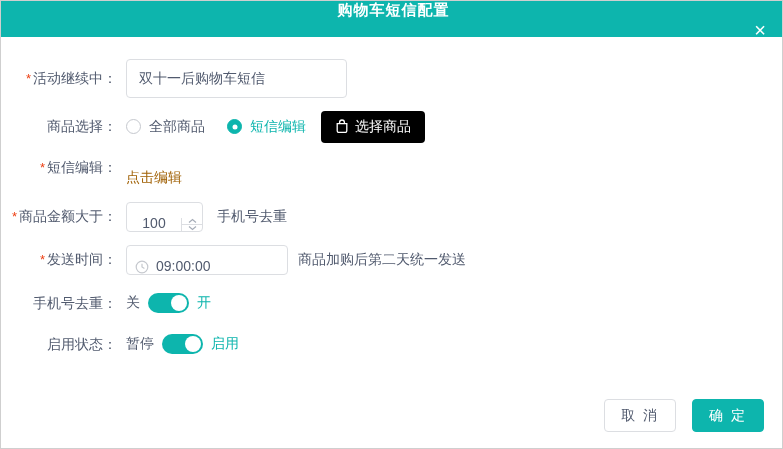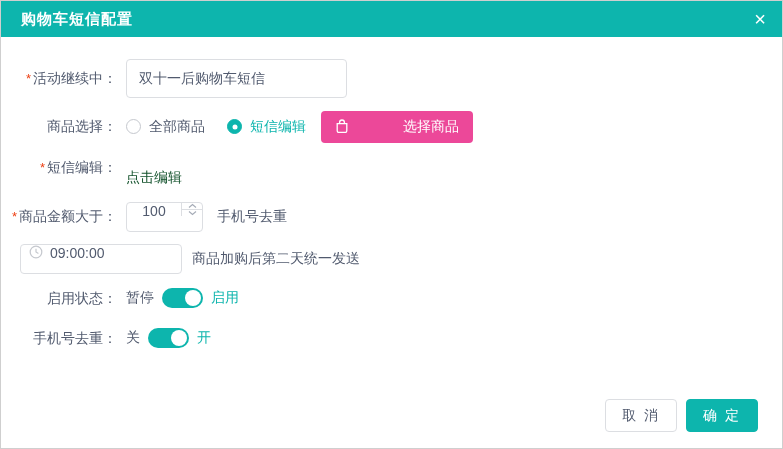--- a/index.html
+++ b/index.html
@@ -5,21 +5,21 @@
   * { margin:0; padding:0; box-sizing:border-box; }
   html,body { background:#f0f0f0; font-family:"Liberation Sans","DejaVu Sans",sans-serif; }
   .modal {
     width:783px; height:449px; position:relative; background:#fff;
     border:1px solid #cfcfcf; overflow:hidden;
     box-shadow:0 2px 6px rgba(0,0,0,.25);
   }
   
   .modal-header {
     height:36px; background:#0db5ad; display:flex; align-items:center;
-    padding:0 16px 0 20px; color:#fff;
+    padding:0 16px 0 20px; color:#fff;flex-direction:column;
   }
   .modal-title { font-size:15px; font-weight:bold; letter-spacing:1px; }
   .modal-close {
     margin-left:auto; font-size:20px; line-height:1; color:#fff; cursor:pointer;
     font-weight:400;
   }
   
   .form { padding:22px 0 0 10px; font-size:14px; color:#515a6e; }
   .row { display:flex; align-items:center; margin-bottom:12px; min-height:30px; }
   .row.top { align-items:flex-start; }
@@ -47,64 +47,64 @@
   .radio-dot {
     position:absolute; left:50%; top:50%; width:5px; height:5px; border-radius:50%;
     background:#fff; transform:translate(-50%,-50%); display:none;
   }
   .radio-item.selected .radio-dot { display:block; }
   .radio-label { margin-left:8px; color:#515a6e; }
   .radio-item.selected .radio-label { color:#0db5ad; }
   .gap20 { width:22px; }
   .hint-gray { color:#9ea3ac; margin-left:16px; }
   .choose-btn {
-    margin-left:15px; height:32px; padding:0 14px; background:#ec4899; color:#fff;
+    margin-left:15px; height:32px; padding:0 14px; background:#000000; color:#fff;
     border:none; border-radius:4px; font-size:14px; display:flex; align-items:center;
-    cursor:pointer; font-family:"Liberation Sans","DejaVu Sans",sans-serif;gap:48px;
+    cursor:pointer; font-family:"Liberation Sans","DejaVu Sans",sans-serif;
   }
   .choose-btn svg { margin-right:6px; }
   
   .sms-block { margin-left:9px; }
   .sms-content { color:#808695; line-height:20px; }
-  .sms-link { color:#14532d; line-height:20px; margin-top:11px; cursor:pointer; display:inline-block; }
+  .sms-link { color:#a16207; line-height:20px; margin-top:11px; cursor:pointer; display:inline-block; }
   
   .num-input {
     width:77px; height:30px; border:1px solid #dcdee2; border-radius:4px;
-    display:flex; align-items:flex-start; overflow:hidden; background:#fff;
+    display:flex; align-items:flex-end; overflow:hidden; background:#fff;
   }
   .num-value { flex:1; display:flex; align-items:center; justify-content:center; color:#515a6e; }
   .num-spin { width:21px; border-left:1px solid #dcdee2; display:flex; flex-direction:column; }
   .num-spin span {
     flex:1; display:flex; align-items:center; justify-content:center; cursor:pointer;
     color:#a7adb8;
   }
   .num-spin span:first-child { border-bottom:1px solid #dcdee2; }
   .after-text { margin-left:14px; color:#515a6e; }
   
   .time-input {
     width:162px; height:30px; border:1px solid #dcdee2; border-radius:4px;
-    display:flex; align-items:flex-start; padding:0 8px; background:#fff; color:#515a6e;
+    display:flex; align-items:flex-end; padding:0 8px; background:#fff; color:#515a6e;
   }
   .time-input svg { margin-right:7px; flex:none; }
   .time-hint { margin-left:10px; color:#515a6e; }
   
   .tg-off { color:#515a6e; }
   .toggle {
     width:41px; height:20px; border-radius:10px; background:#c5c8ce; margin:0 8px;
     position:relative; cursor:pointer; flex:none;
   }
   .toggle.on { background:#0db5ad; }
   .knob {
     position:absolute; top:2px; left:2px; width:16px; height:16px; border-radius:50%;
     background:#fff; transition:left .2s;
   }
   .toggle.on .knob { left:23px; }
   .tg-on { color:#0db5ad; }
   
-  .modal-footer { position:absolute; right:24px; bottom:16px; display:flex; }
+  .modal-footer { position:absolute; right:18px; bottom:16px; display:flex;gap:7px; }
   .btn {
     height:33px; padding:0 16px; border-radius:4px; font-size:14px; cursor:pointer;
     display:flex; align-items:center; letter-spacing:2px;
     font-family:"Liberation Sans","DejaVu Sans",sans-serif;
   }
   .btn-cancel { background:#fff; border:1px solid #dcdee2; color:#515a6e; }
   .btn-confirm { background:#0db5ad; border:1px solid #0db5ad; color:#fff; margin-left:9px; }
 </style>
 </head>
 <body>
@@ -172,54 +172,55 @@
                   <path d="M1 1.5 L4.5 4.5 L8 1.5"></path>
                 </svg>
             </span>
           </span>
         </div>
         <span class="after-text">手机号去重</span>
       </div>
     </div>
 
     <div class="row">
+      <div class="lbl"><span class="star">*</span><span>发送时间：</span></div>
       <div class="ctrl">
         <div class="time-input">
           <svg width="14" height="14" viewBox="0 0 14 14" fill="none" stroke="#c5c8ce" stroke-width="1.2">
             <circle cx="7" cy="7" r="5.8"></circle>
             <path d="M7 3.8 V7 L9.4 8.4"></path>
           </svg>
           <span>09:00:00</span>
         </div>
         <span class="time-hint">商品加购后第二天统一发送</span>
       </div>
     </div>
 
+    <div class="row" style="min-height:24px; margin-bottom:17px; margin-top:16px;">
+      <div class="lbl" style="line-height:22px;"><span class="star"></span><span>手机号去重：</span></div>
+      <div class="ctrl">
+        <span class="tg-off">关</span>
+        <span class="toggle on">
+            <span class="knob"></span>
+          </span>
+        <span class="tg-on">开</span>
+      </div>
+    </div>
+
     <div class="row" style="min-height:24px;">
       <div class="lbl" style="line-height:22px;"><span class="star"></span><span>启用状态：</span></div>
       <div class="ctrl">
         <span class="tg-off">暂停</span>
         <span class="toggle on">
             <span class="knob"></span>
           </span>
         <span class="tg-on">启用</span>
       </div>
     </div>
 
-    <div class="row" style="min-height:24px; margin-bottom:17px; margin-top:16px;">
-      <div class="lbl" style="line-height:22px;"><span class="star"></span><span>手机号去重：</span></div>
-      <div class="ctrl">
-        <span class="tg-off">关</span>
-        <span class="toggle on">
-            <span class="knob"></span>
-          </span>
-        <span class="tg-on">开</span>
-      </div>
-    </div>
-
   </div>
 
   <div class="modal-footer">
     <button class="btn btn-cancel">取 消</button>
     <button class="btn btn-confirm">确 定</button>
   </div>
 
 </div>
 
 </body></html>

